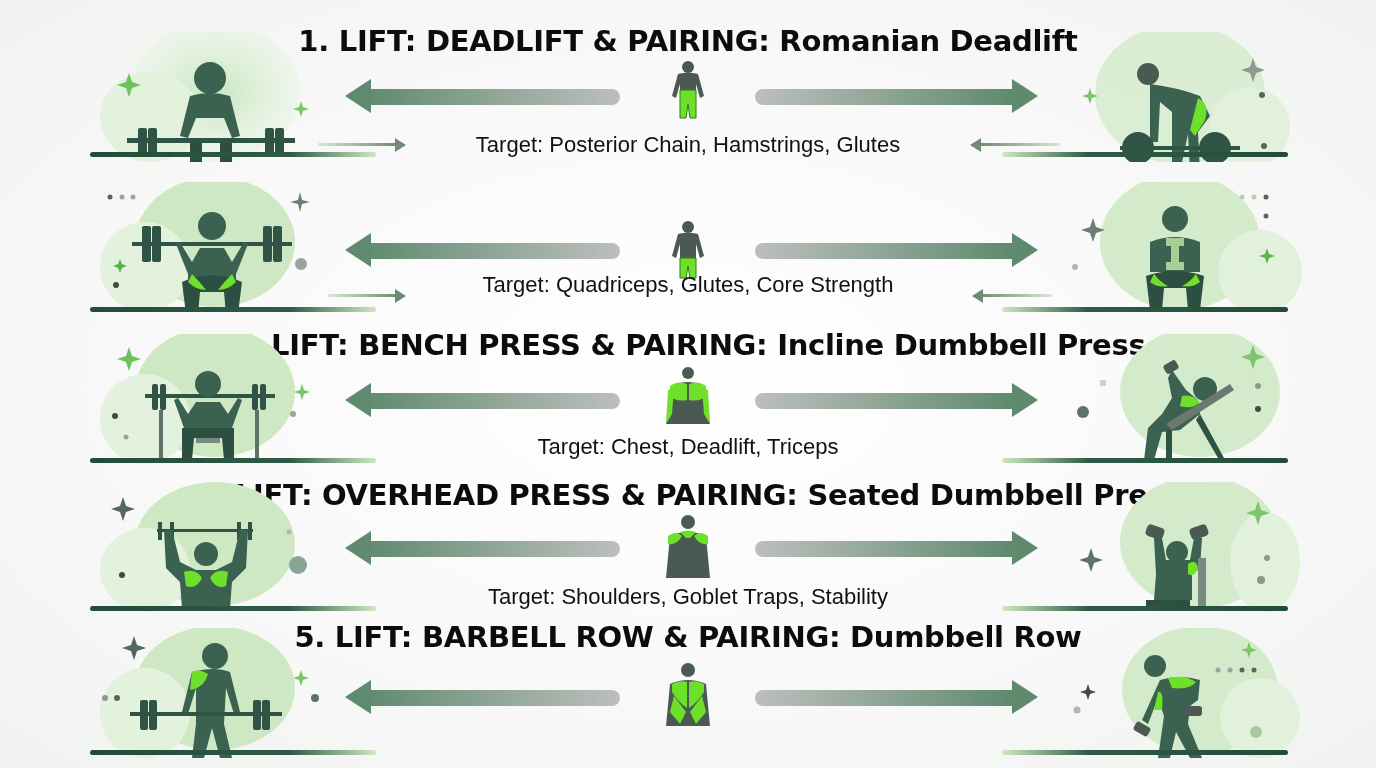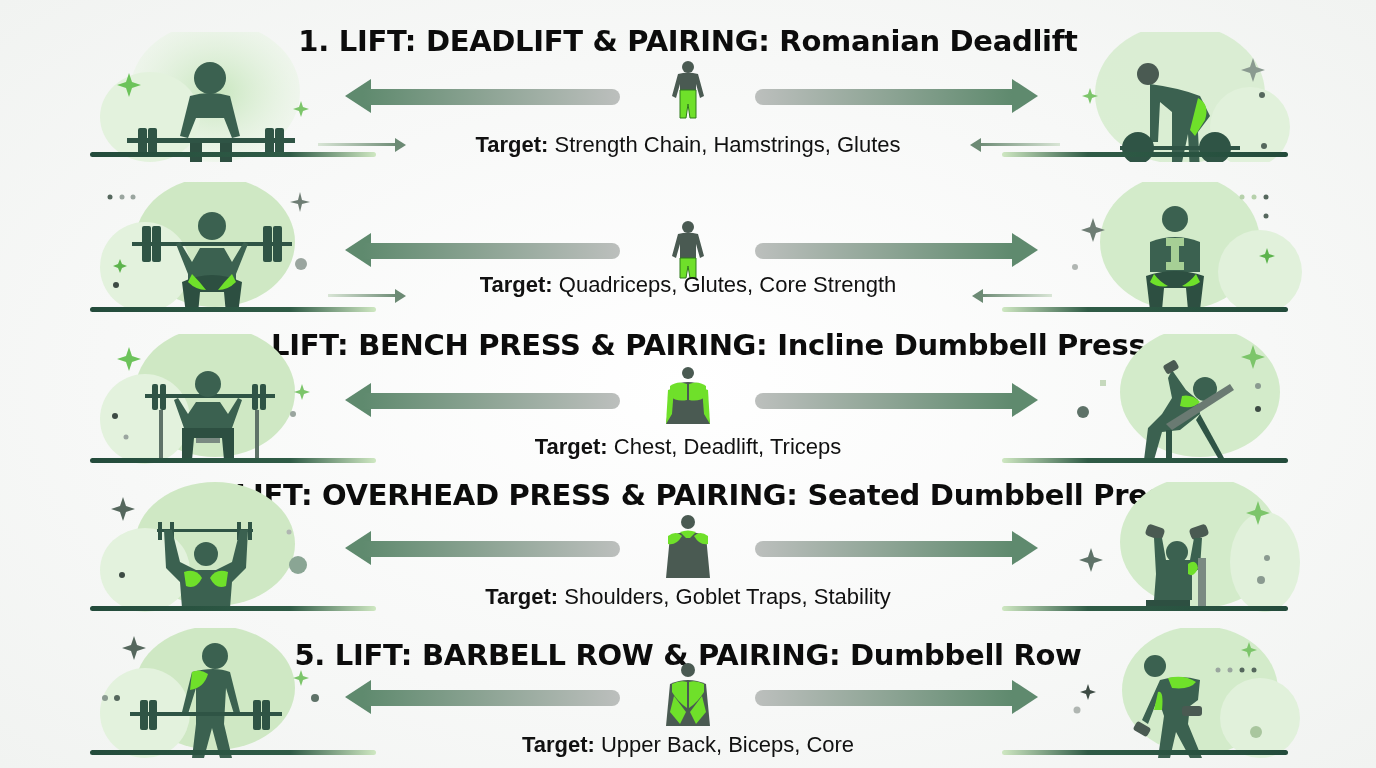--- a/index.html
+++ b/index.html
@@ -12,21 +12,21 @@
   .title {
     position:absolute; left:0; width:1376px; text-align:center;
     font-size:29px; font-weight:bold; color:#0c0c0c; letter-spacing:-0.3px;
     white-space:nowrap;
   }
   .target {
     position:absolute; left:0; width:1376px; text-align:center;
     font-size:22px; color:#111; white-space:nowrap;
     font-family: "Liberation Sans", "DejaVu Sans", sans-serif;
   }
-  .target b { font-weight:bold; }
+  .target b { font-weight:normal; }
   .arrow-l, .arrow-r { position:absolute; height:28px; }
   .arrow-l .shaft, .arrow-r .shaft { position:absolute; top:7px; height:16px; border-radius:8px; }
   .arrow-l .shaft { left:18px; right:0; background:linear-gradient(90deg,#5f8a6e 0%, #8fa596 50%, #bcbfbd 100%); border-top-left-radius:0; border-bottom-left-radius:0; }
   .arrow-r .shaft { left:0; right:18px; background:linear-gradient(90deg,#bcbfbd 0%, #8fa596 50%, #5f8a6e 100%); border-top-right-radius:0; border-bottom-right-radius:0;}
   .arrow-l .head { position:absolute; left:0; top:-3px; width:0; height:0; border-top:17px solid transparent; border-bottom:17px solid transparent; border-right:26px solid #5f8a6e; }
   .arrow-r .head { position:absolute; right:-8px; top:-3px; width:0; height:0; border-top:17px solid transparent; border-bottom:17px solid transparent; border-left:26px solid #5f8a6e; }
   .small-arrow { position:absolute; height:12px; }
   .small-arrow .line { position:absolute; top:4px; height:3px; left:0; right:8px; background:linear-gradient(90deg,#d9e6d6,#6c8a74); }
   .small-arrow .tip { position:absolute; right:0; top:-1px; border-top:7px solid transparent; border-bottom:7px solid transparent; border-left:11px solid #6c8a74; }
   .small-arrow.rev .line { left:8px; right:0; background:linear-gradient(90deg,#6c8a74,#d9e6d6); }
@@ -51,21 +51,21 @@
       <div class="shaft"></div>
       <div class="head"></div>
     </div>
   <div class="muscle" style="left:660px; top:40px;">
     <svg width="56" height="60" viewBox="0 0 56 60">
         <circle cx="28" cy="7" r="6" fill="#4a5a52"></circle>
         <path d="M18 14 Q28 11 38 14 L44 36 L40 38 L36 24 L36 40 L20 40 L20 24 L16 38 L12 36 Z" fill="#4a5a52"></path>
         <path d="M20 30 L36 30 L36 58 L30 58 L28 44 L26 58 L20 58 Z" fill="#6fe02a" stroke="#2f7a1a" stroke-width="1"></path>
       </svg>
   </div>
-  <div class="target" style="top:112px;"><b>Target:</b> <span>Strength Chain, Hamstrings, Glutes</span></div>
+  <div class="target" style="top:112px;"><b>Target:</b> <span>Posterior Chain, Hamstrings, Glutes</span></div>
   <div class="small-arrow" style="left:318px; width:88px; top:119px;">
       <div class="line"></div>
       <div class="tip"></div>
     </div>
   <div class="small-arrow rev" style="left:970px; width:90px; top:119px;">
       <div class="line"></div>
       <div class="tip"></div>
     </div>
 
   <div class="scene" style="left:100px; top:12px;">
@@ -303,40 +303,39 @@
       <path d="M138 82 Q146 76 148 86 Q144 96 138 92 Z" fill="#6fe02a"></path>
       <path d="M96 118 L140 118 L140 128 L96 128 Z" fill="#2d4f41"></path>
       <rect x="148" y="76" width="8" height="48" fill="#7a8a82"></rect>
     </svg>
   </div>
   <div class="ground left" style="top:134px;"></div>
   <div class="ground right" style="top:134px;"></div>
 </div>
 
 <div class="row" style="top:620px;">
-  <div class="title" style="top:18px;">5. LIFT: BARBELL ROW &amp; PAIRING: Dumbbell Row</div>
+  <div class="title" style="top:0;">5. LIFT: BARBELL ROW &amp; PAIRING: Dumbbell Row</div>
   <div class="arrow-l" style="left:345px; width:275px; top:63px;">
       <div class="head"></div>
       <div class="shaft"></div>
     </div>
   <div class="arrow-r" style="left:755px; width:275px; top:63px;">
       <div class="shaft"></div>
       <div class="head"></div>
     </div>
   <div class="muscle" style="left:660px; top:42px;">
     <svg width="56" height="66" viewBox="0 0 56 66">
         <circle cx="28" cy="8" r="7" fill="#4a5a52"></circle>
         <path d="M10 22 Q28 14 46 22 L50 64 L6 64 Z" fill="#4a5a52"></path>
         <path d="M12 22 Q20 18 27 20 L27 46 Q18 40 12 30 Z" fill="#6fe02a"></path>
         <path d="M44 22 Q36 18 29 20 L29 46 Q38 40 44 30 Z" fill="#6fe02a"></path>
         <path d="M14 34 L26 50 L20 62 L10 50 Z" fill="#6fe02a"></path>
         <path d="M42 34 L30 50 L36 62 L46 50 Z" fill="#6fe02a"></path>
       </svg>
   </div>
-  <div class="target" style="top:112px;"><b>Target:</b> <span>Upper Back, Biceps, Core</span></div>
   <div class="scene" style="left:100px; top:8px;">
     <svg width="260" height="130" viewBox="0 0 260 130">
       <ellipse cx="115" cy="60" rx="80" ry="62" fill="#cfe8c4"></ellipse>
       <ellipse cx="45" cy="85" rx="45" ry="45" fill="#e3f2dd"></ellipse>
       <path d="M31 17 l3 -9 l3 9 l9 3 l-9 3 l-3 9 l-3 -9 l-9 -3 z" fill="#55675d"></path>
       <path d="M199 48 l2 -6 l2 6 l6 2 l-6 2 l-2 6 l-2 -6 l-6 -2 z" fill="#7cc56a"></path>
       <circle cx="5" cy="70" r="3" fill="#8a9a90"></circle>
         <circle cx="17" cy="70" r="3" fill="#55675d"></circle>
         <circle cx="215" cy="70" r="4" fill="#5e7268"></circle>
       <circle cx="115" cy="28" r="13" fill="#3b6150"></circle>

